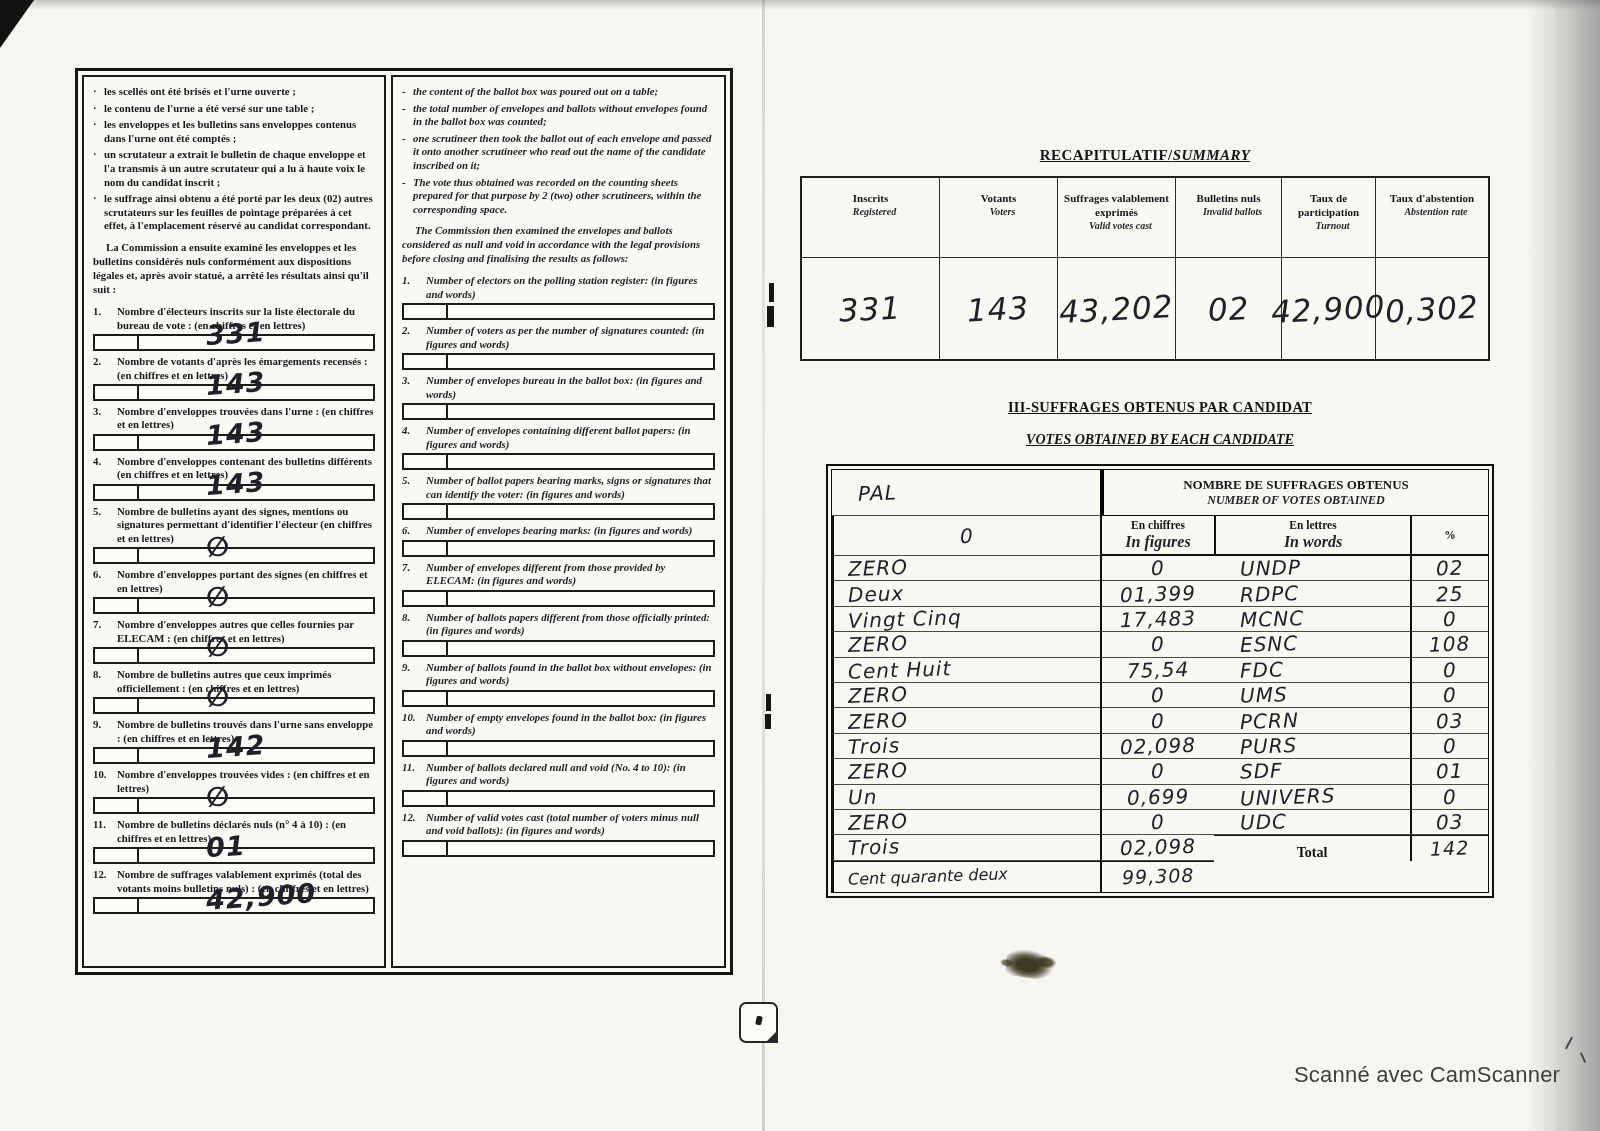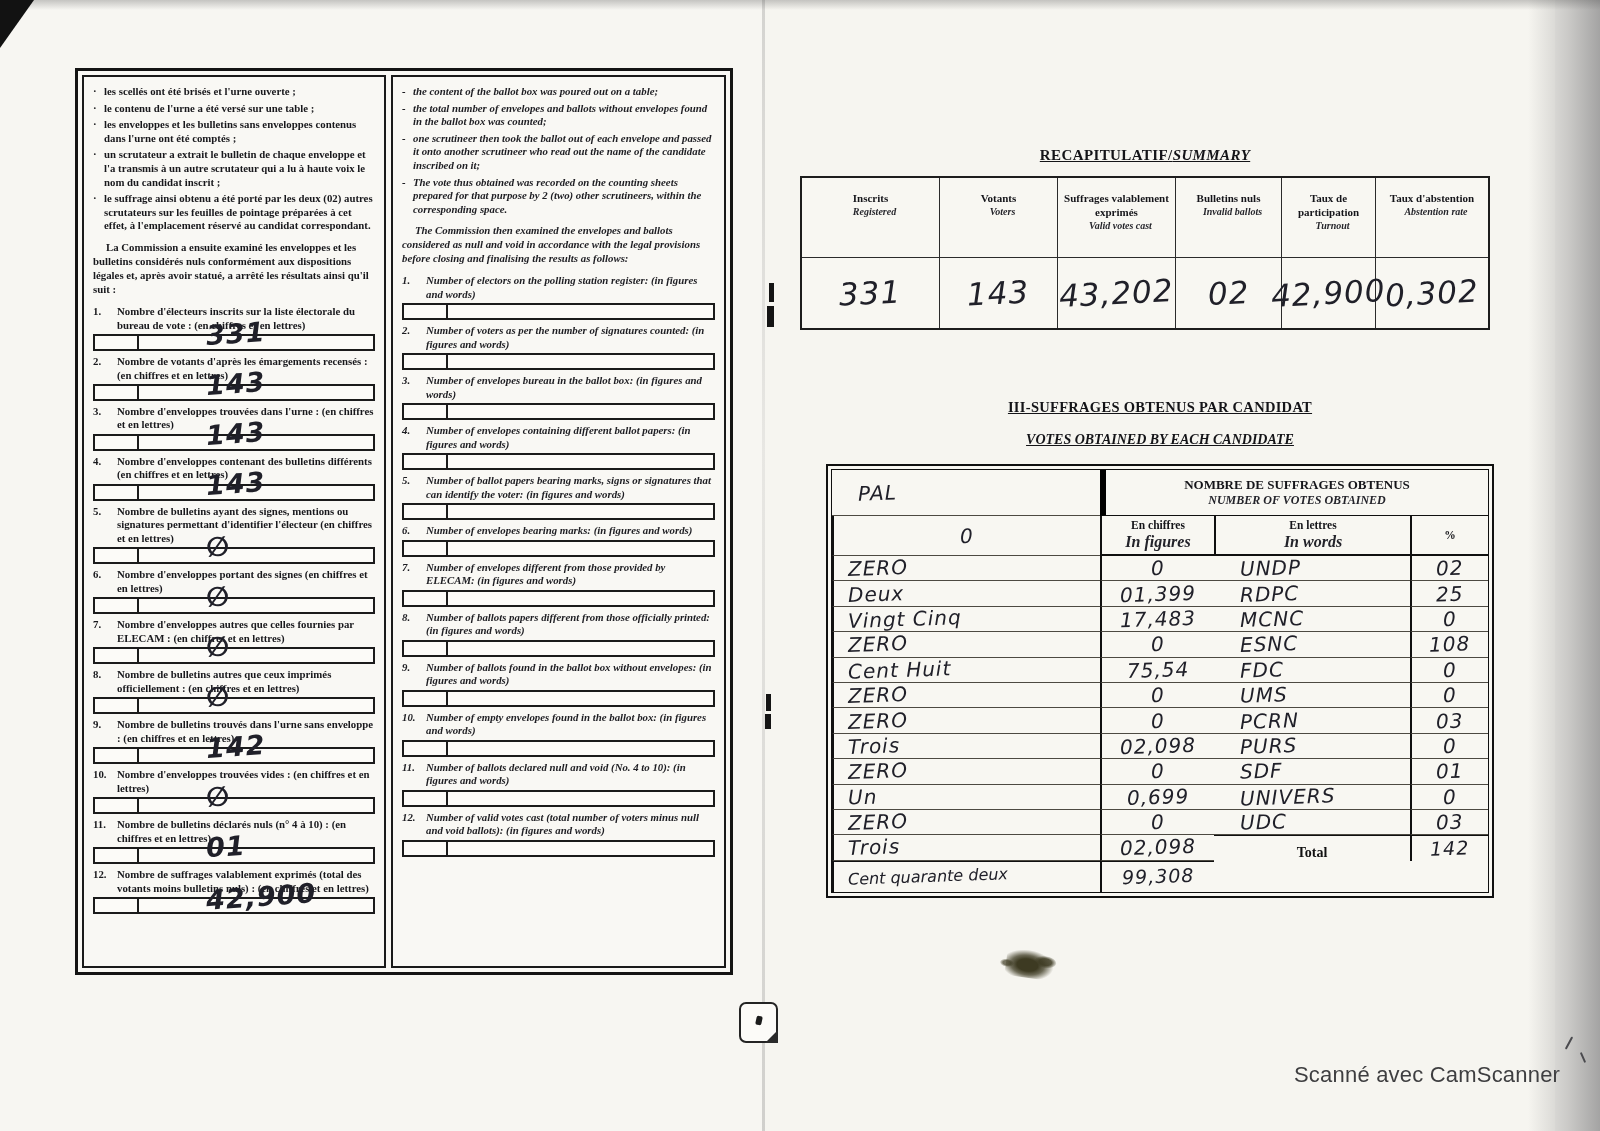--- a/index.html
+++ b/index.html
@@ -38,39 +38,39 @@
   .item-box .cell1{width:42px;border-right:2px solid #1b1b1b;}
   
   .hw{font-family:"DejaVu Sans", sans-serif;font-style:italic;color:#202029;letter-spacing:1px;}
   .hand-val{position:absolute;left:40%;top:-16px;font-size:27px;line-height:1;transform:rotate(-4deg);white-space:nowrap;}
 
   
   .summary-title{position:absolute;left:800px;top:147px;width:690px;text-align:center;
     font-size:15px;font-weight:700;letter-spacing:.4px;color:#141418;}
   .summary-title .u{text-decoration:underline;}
   .summary-title .en-i{font-style:italic;margin-top:32px;}
-  .sum-table{position:absolute;left:800px;top:176px;width:690px;height:154px;border:2px solid #1d1d1d;
+  .sum-table{position:absolute;left:800px;top:176px;width:690px;height:185px;border:2px solid #1d1d1d;
     display:grid;grid-template-columns:138px 118px 118px 106px 94px 1fr;grid-template-rows:80px 1fr;box-sizing:border-box;background:#f8f7f2;}
   .sum-h{border-right:1px solid #2b2b2b;border-bottom:1px solid #2b2b2b;text-align:center;padding-top:14px;box-sizing:border-box;}
   .sum-h:nth-child(6){border-right:none;}
   .sum-h .fr{display:block;font-size:11px;font-weight:700;line-height:1.25;color:#15151a;}
   .sum-h .en{display:block;font-size:10px;font-weight:700;font-style:italic;line-height:1.25;color:#26262c;padding-left:8px;}
   .sum-v{border-right:1px solid #2b2b2b;display:flex;align-items:center;justify-content:center;}
   .sum-v:last-child{border-right:none;}
   .sum-v .hw{font-size:31px;transform:rotate(-3deg);}
 
   .votes-title{position:absolute;left:826px;top:399px;width:668px;text-align:center;color:#141418;}
   .votes-title .l1{font-size:14.5px;font-weight:700;text-decoration:underline;letter-spacing:.3px;}
   .votes-title .l2{font-size:14px;font-weight:700;font-style:italic;text-decoration:underline;margin-top:16px;}
 
   .vt-outer{position:absolute;left:826px;top:464px;width:668px;height:434px;border:2px solid #101010;padding:3px;box-sizing:border-box;background:#f8f7f2;}
   .vt{border:1px solid #101010;width:100%;height:100%;box-sizing:border-box;display:grid;
     grid-template-columns:268px 114px 196px 1fr;grid-template-rows:46px 40px repeat(12,25.4px) 1fr;}
   .vt-name-h{grid-column:1;grid-row:1/3;display:flex;flex-direction:column;align-items:center;justify-content:center;border-bottom:2px solid #101010;}
-  .vt-votes-h{grid-column:2/5;grid-row:1;border-left:6px solid #000000;border-bottom:1.5px solid #101010;
+  .vt-votes-h{grid-column:2/5;grid-row:1;border-left:4px solid #000000;border-bottom:1.5px solid #101010;
     display:flex;flex-direction:column;align-items:center;justify-content:center;}
   .vt-sub{grid-row:2;border-left:2px solid #101010;border-bottom:2px solid #101010;
     display:flex;flex-direction:column;align-items:center;justify-content:center;}
   .vt .fr{font-size:13px;font-weight:700;color:#15151a;line-height:1.25;}
   .vt .en{font-size:12px;font-weight:700;font-style:italic;color:#23232a;line-height:1.25;}
   .vt-sub .fr{font-size:11.5px;}
   .vt-sub .en{font-size:16px;}
   .vt-row{display:contents;}
   .vt-row > div{border-bottom:1px solid #4d4a42;position:relative;}
   .vt-c2{border-left:2px solid #101010;}

